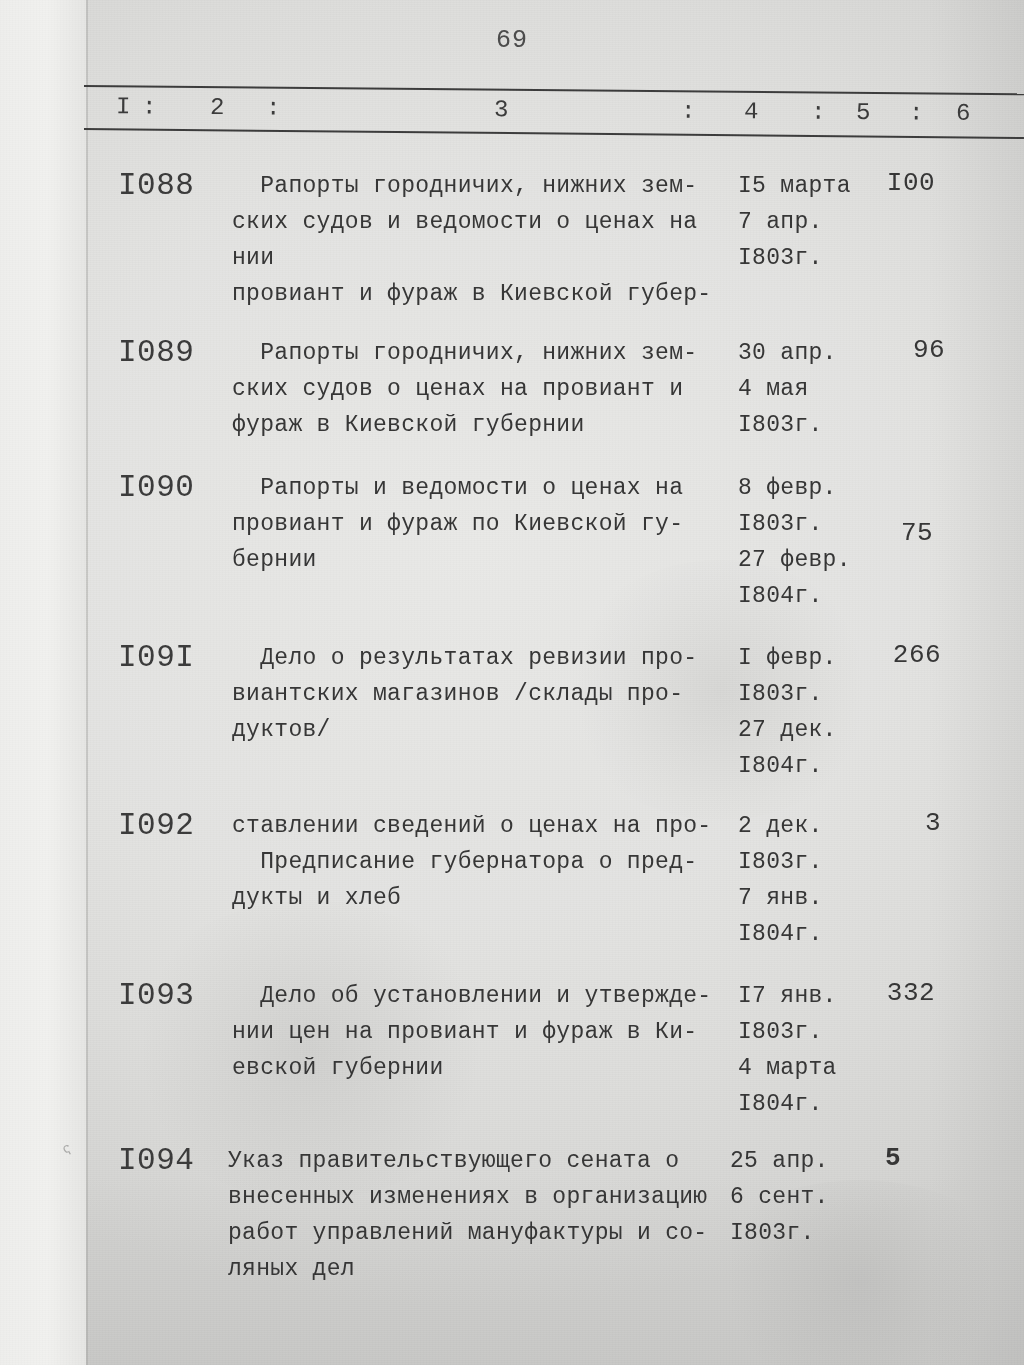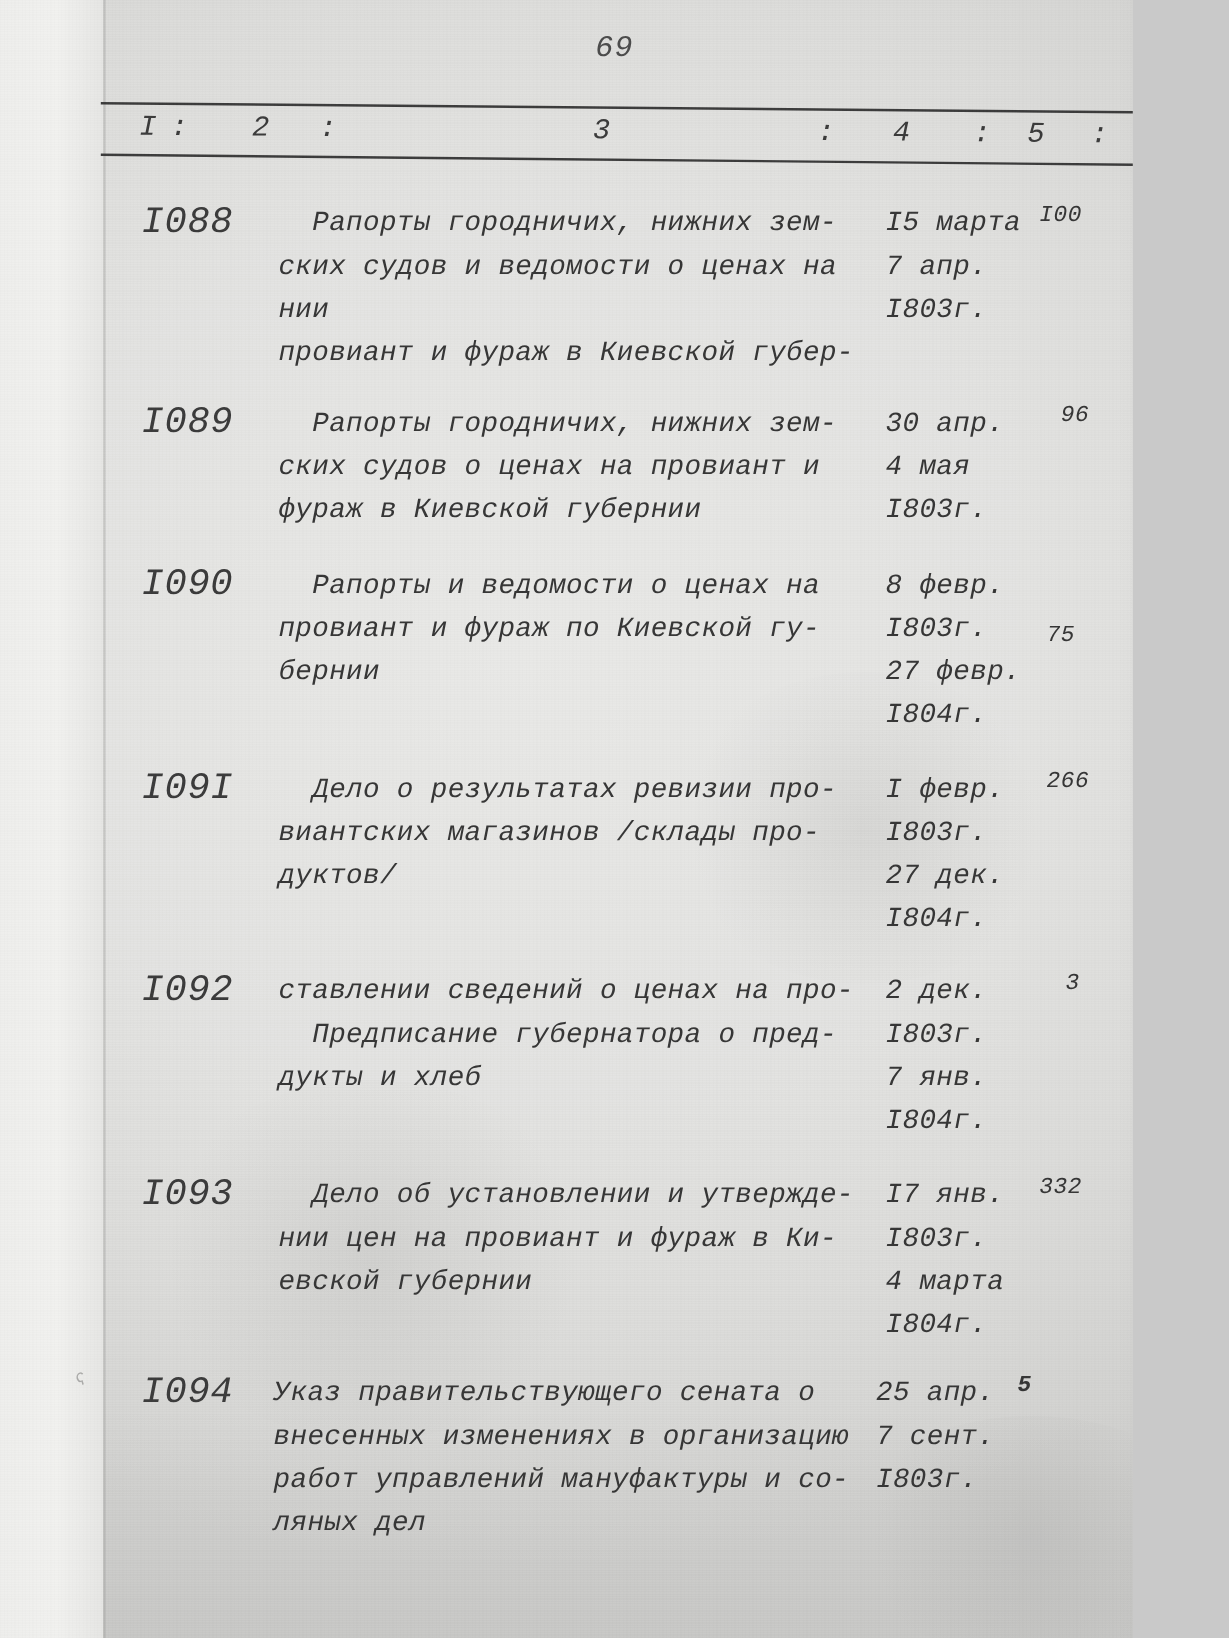--- a/index.html
+++ b/index.html
@@ -10,30 +10,29 @@
     width: 1024px;
     height: 1365px;
     overflow: hidden;
     background: #c9c9c9;
     font-family: "Liberation Mono", "DejaVu Sans Mono", monospace;
   }
 
   
   .scan {
     position: relative;
-    width: 944px;
+    width: 1024px;
     height: 1365px;
     background:
       
       linear-gradient(to bottom, rgba(120,120,120,0.00) 86%, rgba(110,110,110,0.10) 100%),
       linear-gradient(to right, rgba(150,150,150,0.18) 0px, rgba(255,255,255,0.0) 90px),
       linear-gradient(to right, rgba(255,255,255,0.0) 930px, rgba(120,120,120,0.10) 1024px),
       radial-gradient(ellipse 900px 760px at 46% 40%, #e9e9e7 0%, #e3e3e1 48%, #dcdcda 74%, #d2d2d0 100%);
     overflow: hidden;
-    font-style: italic;
   }
 
   
   .gutter {
     position: absolute;
     left: 0; top: 0;
     width: 86px; height: 1365px;
     background: linear-gradient(to right, #eeeeec 0%, #f1f1ef 55%, #e6e6e4 100%);
   }
   .gutter-edge {
@@ -137,24 +136,24 @@
     letter-spacing: 0.3px;
     line-height: 36px;
     white-space: pre;
   }
   .col-date .ln { display: block; }
 
   .col-count {
     position: absolute;
     left: 866px;
     width: 90px;
-    font-size: 19px;
+    font-size: 26px;
     color: #353535;
     letter-spacing: 0.5px;
-    text-align: left;
+    text-align: center;
     white-space: pre;
   }
   .col-count.bold { font-weight: bold; }
 
   
   .margin-mark {
     position: absolute;
     left: 64px; top: 1143px;
     font-size: 14px;
     color: rgba(90,90,90,0.45);
@@ -226,21 +225,21 @@
       </div>
       <div class="entry" style="top: 978px;">
         <div class="col-num">I093</div>
         <div class="col-desc" style="left: 232px;"><span class="ln">  Дело об установлении и утвержде-</span><span class="ln">нии цен на провиант и фураж в Ки-</span><span class="ln">евской губернии</span></div>
         <div class="col-date" style="left: 738px;"><span class="ln">I7 янв.</span><span class="ln">I803г.</span><span class="ln">4 марта</span><span class="ln">I804г.</span></div>
         <div class="col-count" style="left: 866px;">332</div>
       </div>
       <div class="entry" style="top: 1143px;">
         <div class="col-num">I094</div>
         <div class="col-desc" style="left: 228px;"><span class="ln">Указ правительствующего сената о</span><span class="ln">внесенных изменениях в организацию</span><span class="ln">работ управлений мануфактуры и со-</span><span class="ln">ляных дел</span></div>
-        <div class="col-date" style="left: 730px;"><span class="ln">25 апр.</span><span class="ln">7 сент.</span><span class="ln">I803г.</span></div>
+        <div class="col-date" style="left: 730px;"><span class="ln">25 апр.</span><span class="ln">6 сент.</span><span class="ln">I803г.</span></div>
         <div class="col-count bold" style="left: 848px;">5</div>
       </div>
     </div>
 
   <div class="margin-mark">ʕ</div>
 
   <div class="grain"></div>
 </div>
 
 </body></html>

